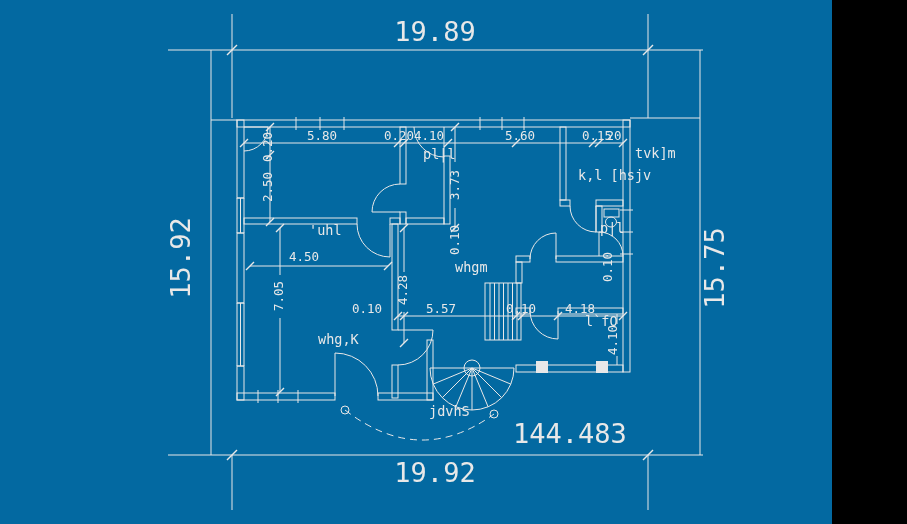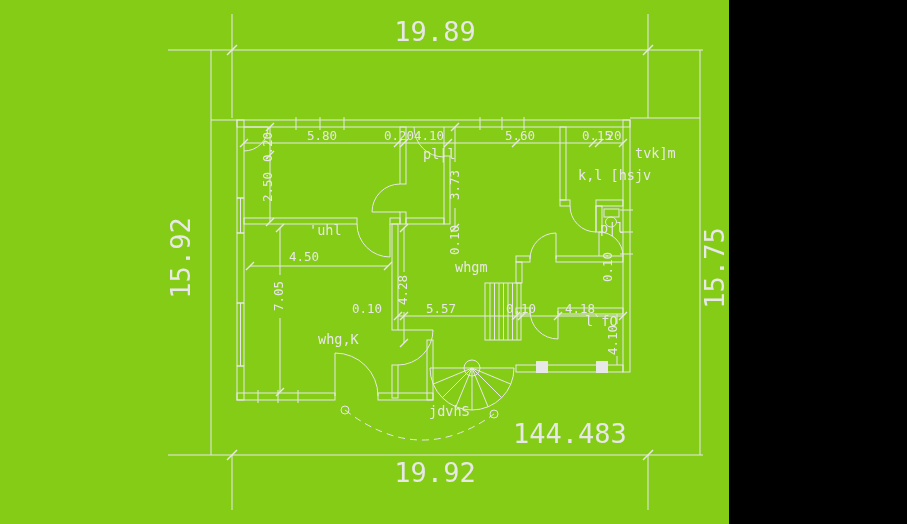--- a/index.html
+++ b/index.html
@@ -1,16 +1,16 @@
 <!DOCTYPE html>
 <html><head>
 <meta charset="utf-8">
 <style>
   html,body{margin:0;padding:0;background:#000;}
-  .stage{position:relative;width:729px;height:524px;background:#84cc16;overflow:hidden;
+  .stage{position:relative;width:832px;height:524px;background:#0369a1;overflow:hidden;
          font-family:"DejaVu Sans Mono","Liberation Mono",monospace;}
   svg{display:block;}
   .ln{stroke:#e8e8e8;stroke-width:1;fill:none;}
   .wall{stroke:#e8e8e8;stroke-width:1;fill:none;}
   .tick{stroke:#e8e8e8;stroke-width:1.4;fill:none;}
   .dash{stroke:#e8e8e8;stroke-width:1;fill:none;stroke-dasharray:7 5;}
   .solidfill{fill:#e8e8e8;stroke:none;}
   text{fill:#e8e8e8;font-family:"DejaVu Sans Mono","Liberation Mono",monospace;}
   .t-big{font-size:27px;}
   .t-dim{font-size:12.5px;}

